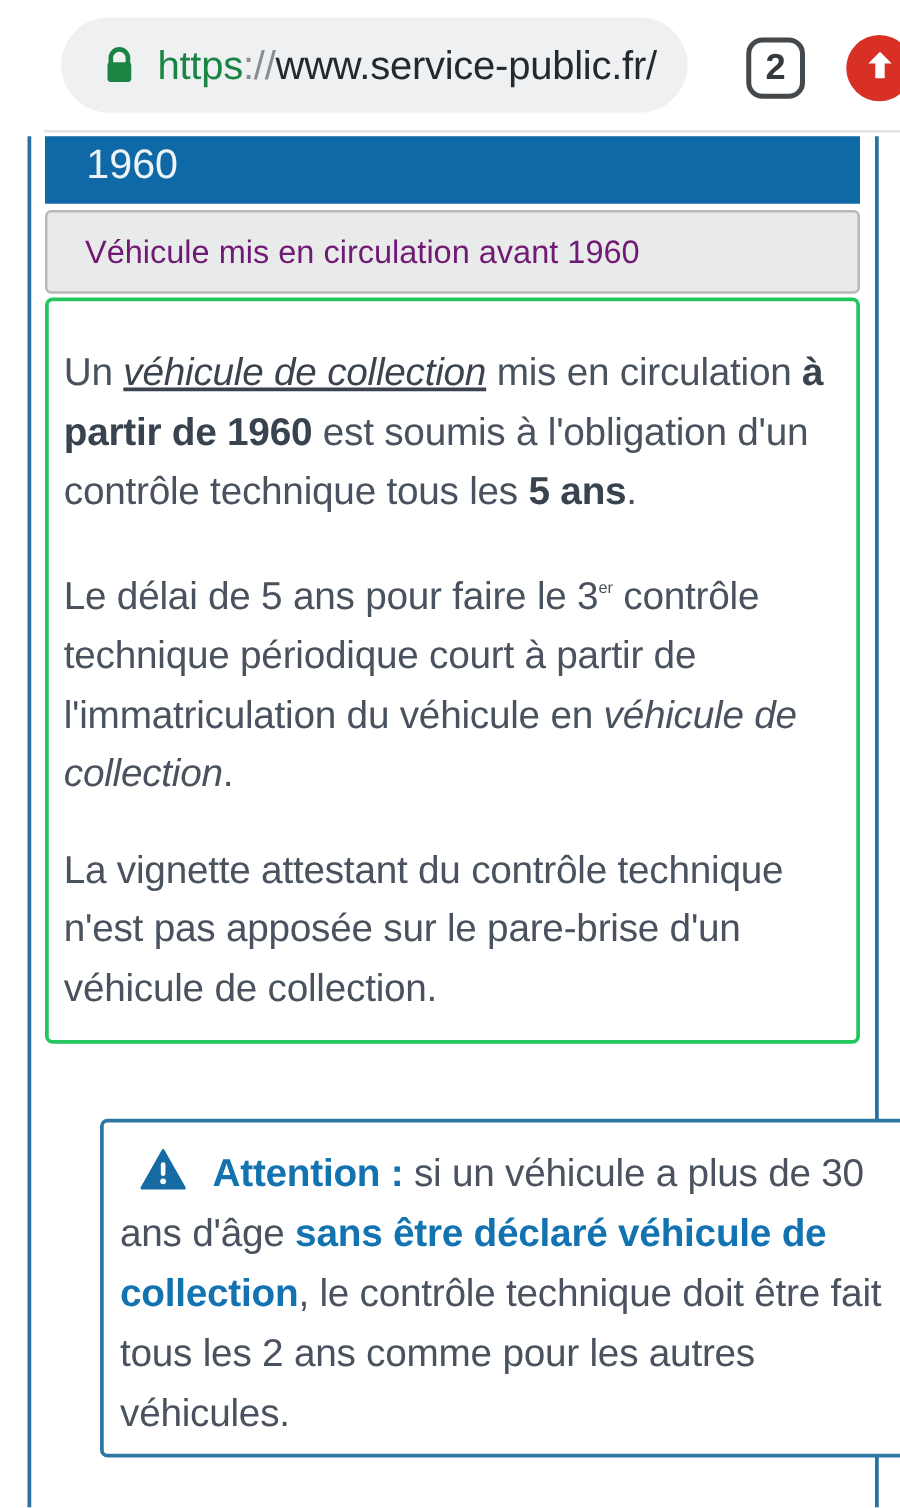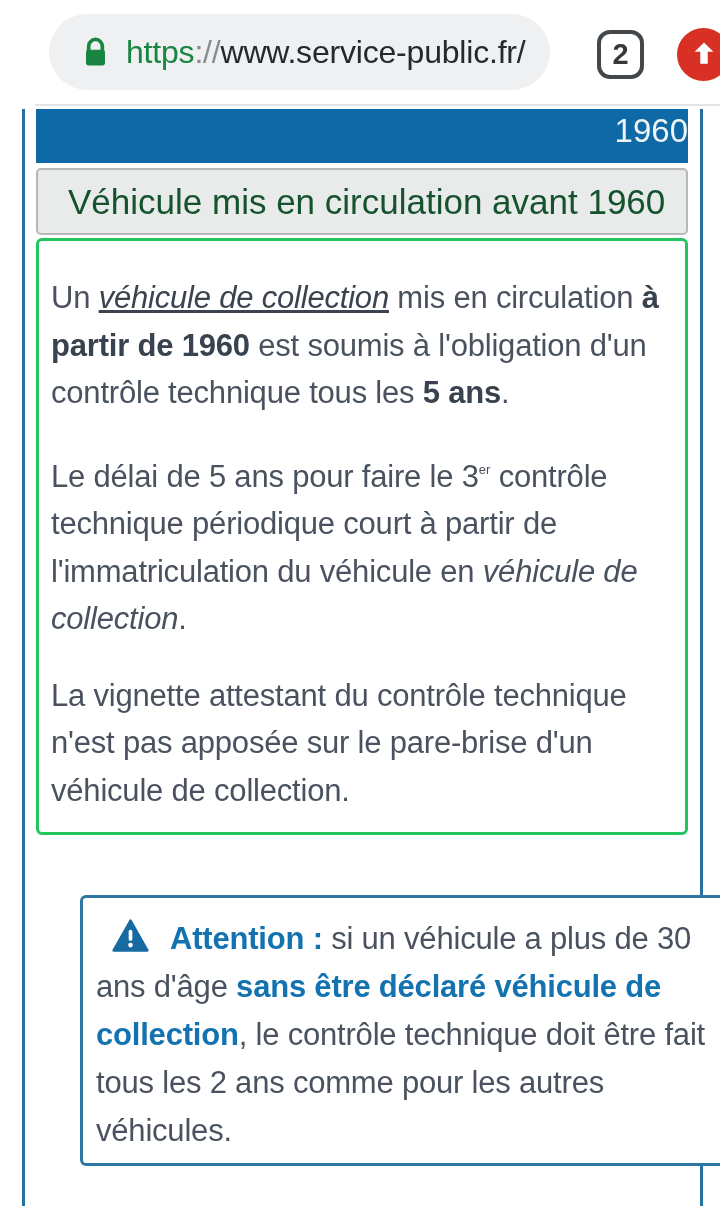--- a/index.html
+++ b/index.html
@@ -28,25 +28,25 @@
     border-radius:50%; background:#d93025; display:flex; align-items:center;
     justify-content:center; cursor:pointer; }
 
   
   .page-line{ position:absolute; top:109px; width:3px; height:1097px; background:#27709f; }
   .page-line.left{ left:22px; } .page-line.right{ left:700px; }
 
   
   .tab-active{ position:absolute; left:36px; top:109px; width:652px; height:54px;
     background:#0e69a6; color:#eef3f6; font-size:33px;
-    padding:3px 0 0 33px; cursor:pointer;text-align:right; }
+    padding:3px 0 0 33px; cursor:pointer; }
   .tab-inactive{ position:absolute; left:36px; top:168px; width:652px; height:67px;
     background:#e9eaea; border:2px solid #b6b8ba; border-radius:5px;
     display:flex; align-items:center; padding-left:30px;
-    font-size:35px; color:#14532d; cursor:pointer; }
+    font-size:26px; color:#701a75; cursor:pointer; }
 
   
   .content-box{ position:absolute; left:36px; top:238px; width:652px; height:597px;
     border:3px solid #22c55e; border-radius:6px;
     padding:33px 8px 0 12px; font-size:31px; line-height:47.5px;
     color:#49525e; letter-spacing:-0.2px; background:#ffffff; }
   .content-box p{ margin:0 0 29px 0; }
 
   .warning-box{ position:absolute; left:36px; top:895px; width:652px; height:271px;
     border:3px solid #2e77a5; border-radius:6px;

